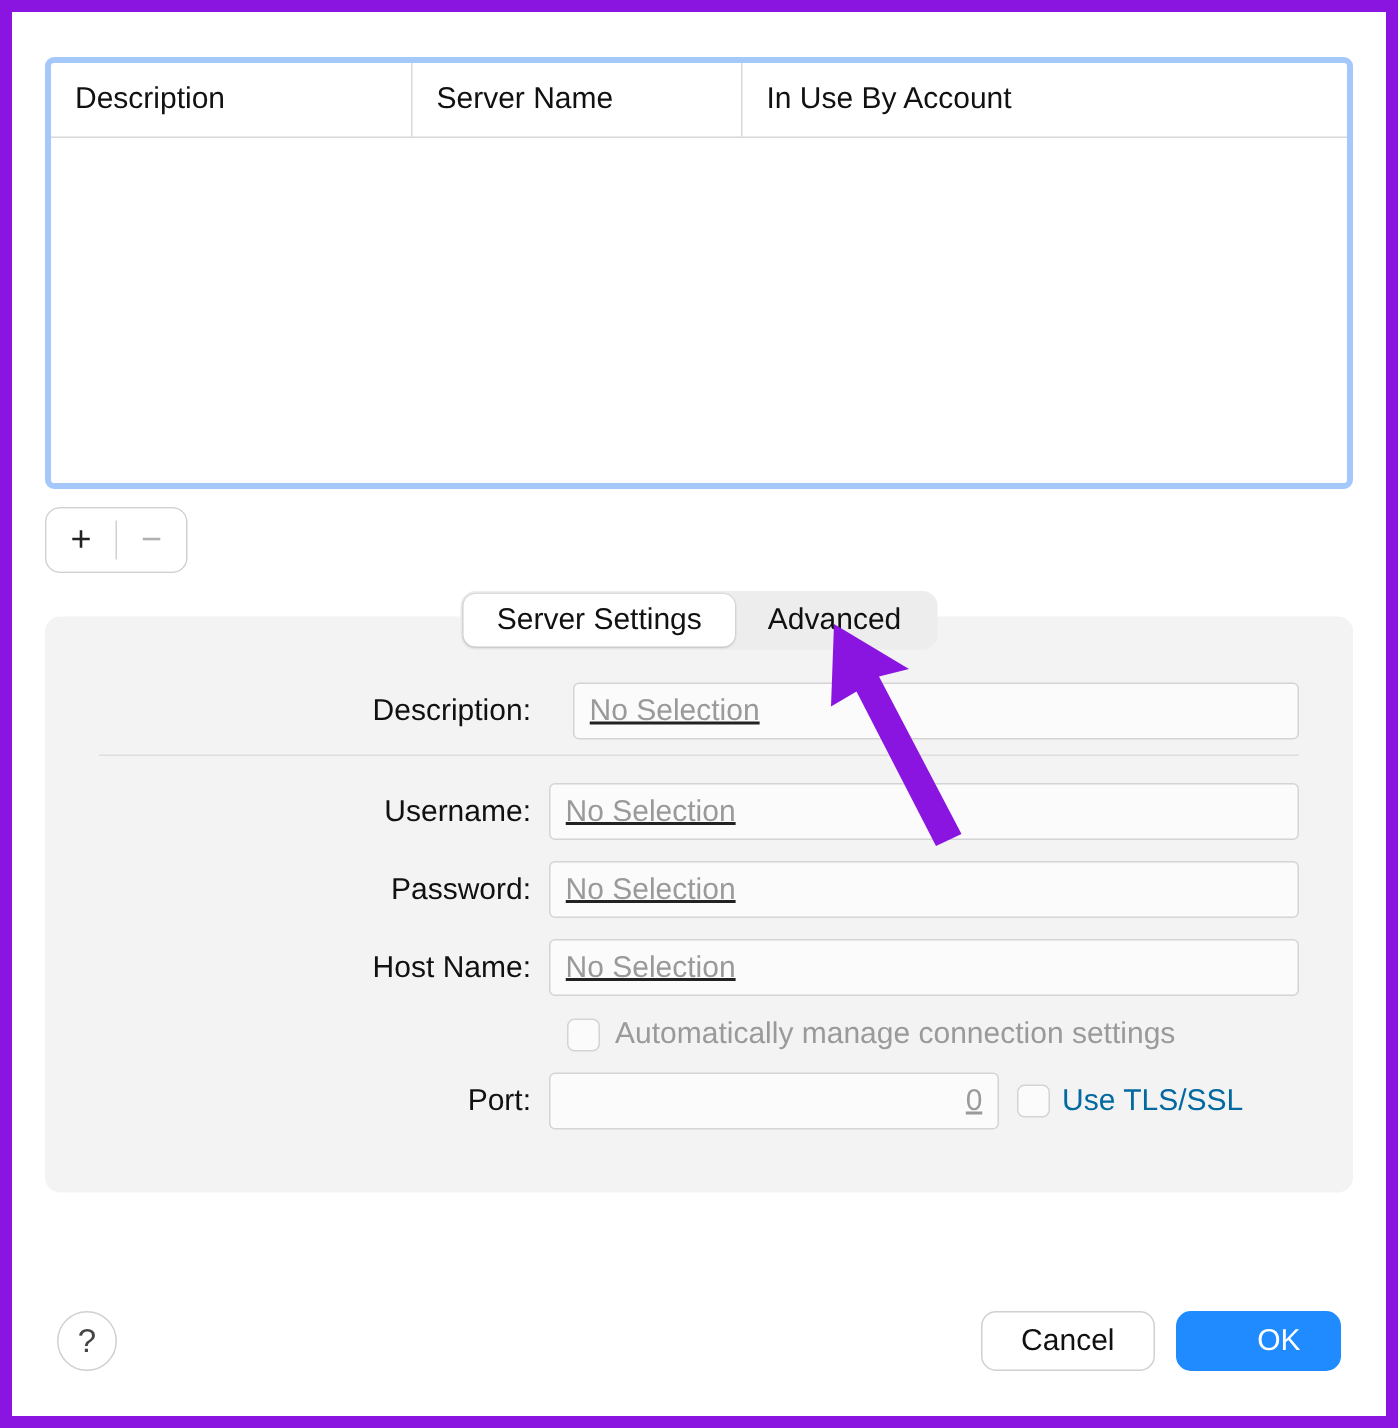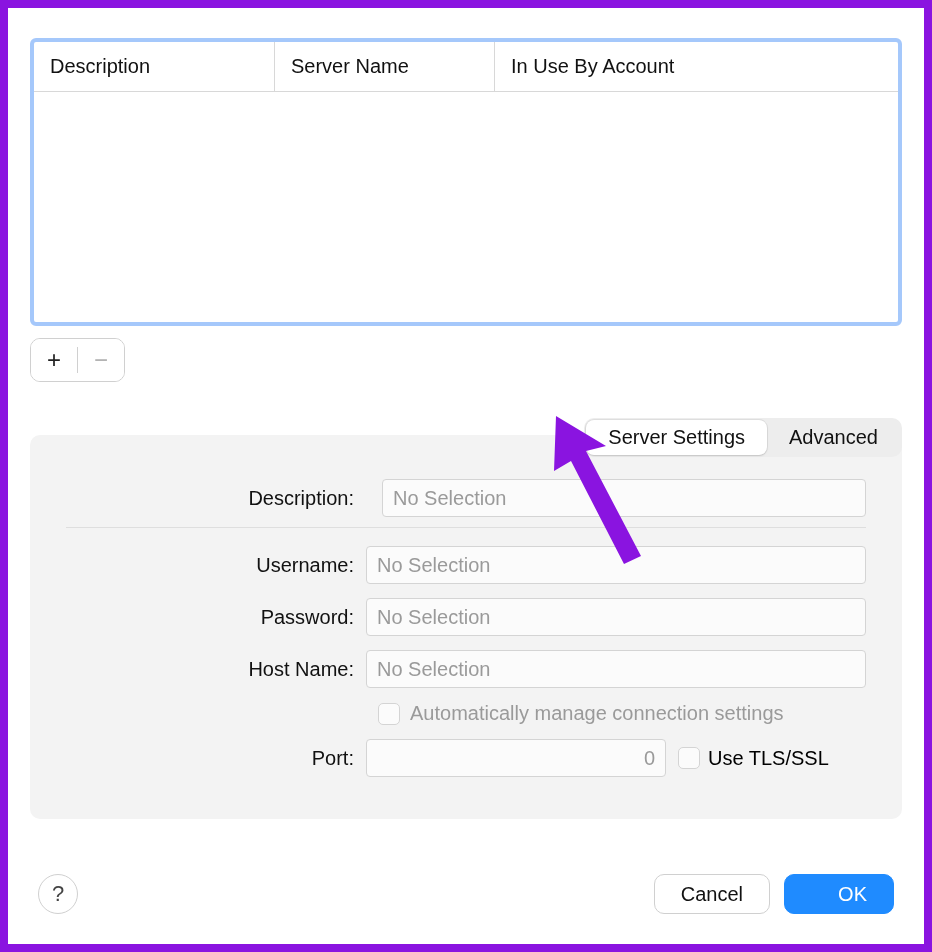--- a/index.html
+++ b/index.html
@@ -76,22 +76,22 @@
   .addremove .divider {
     width: 1px;
     background: #d0d0d0;
     margin: 8px 0;
   }
   .addremove button.disabled { color: #b0b0b0; cursor: default; }
 
   
   .tabrow {
     display: flex;
-    justify-content: flex-end;
-    margin-top: 36px;
+    justify-content: center;
+    margin-top: 12px;
     position: relative;
     z-index: 2;
   }
   .segmented {
     display: inline-flex;
     background: #ededed;
     border-radius: 10px;
     padding: 2px;
   }
   .segmented .seg {
@@ -142,20 +142,21 @@
   }
   .text-input {
     flex: 1 1 auto;
     height: 38px;
     border: 1px solid #d4d4d4;
     border-radius: 4px;
     background: #fbfbfb;
     font-size: 20px;
     padding: 0 10px;
     color: #222;
+    text-decoration: underline;
   }
   .text-input::placeholder { color: #9a9a9a; }
   .text-input.right { text-align: right; color: #9a9a9a; }
   .port-input { flex: 0 0 300px; }
 
   .checkbox-row {
     display: flex;
     align-items: flex-end;
     margin: 4px 0 14px 312px;
     gap: 10px;
@@ -164,21 +165,21 @@
   }
   .faux-checkbox {
     width: 22px; height: 22px;
     border: 1px solid #d4d4d4;
     border-radius: 5px;
     background: #fbfbfb;
     flex: 0 0 22px;
   }
   .inline-check {
     display: flex; align-items: center; gap: 8px;
-    color: #000000; font-size: 20px;
+    color: #0369a1; font-size: 20px;
   }
   .select {
     flex: 1 1 auto;
     height: 38px;
     border: 1px solid #e0e0e0;
     border-radius: 6px;
     background: #fbfbfb;
     position: relative;
   }
   .select .stepper {

